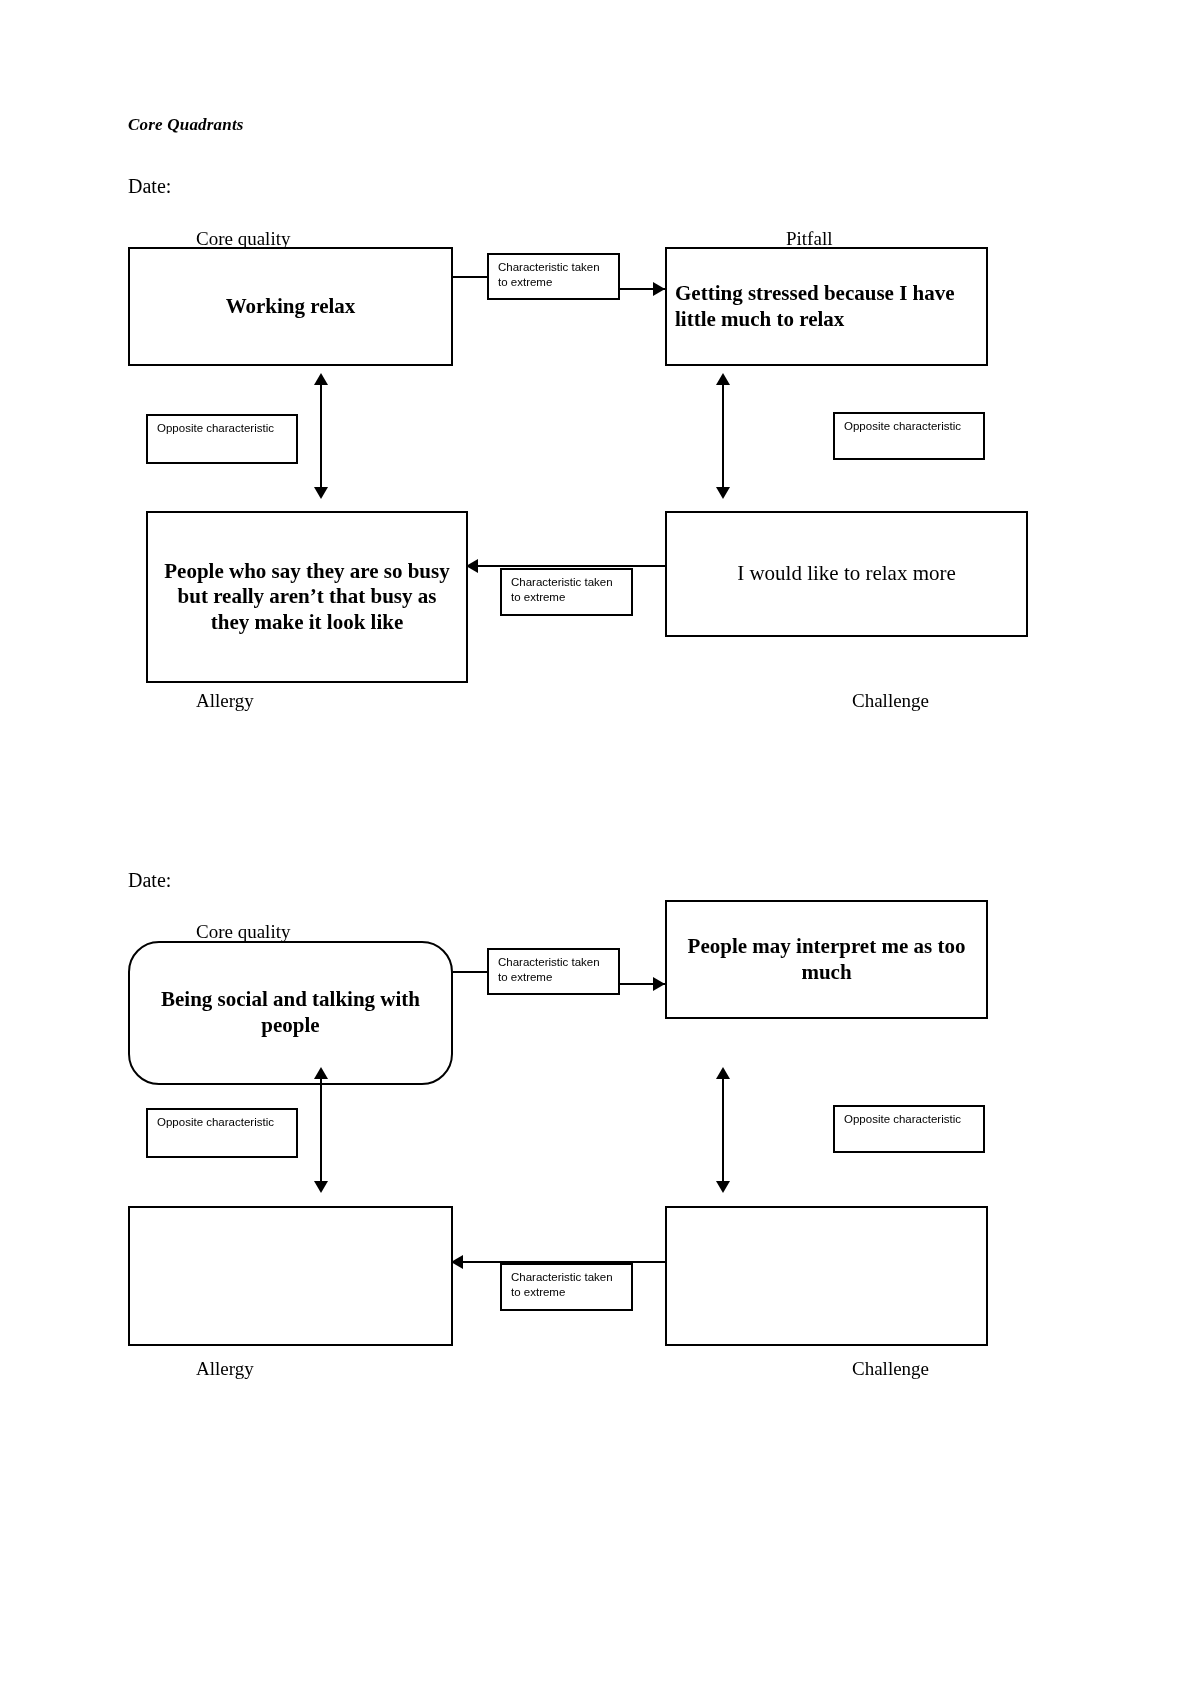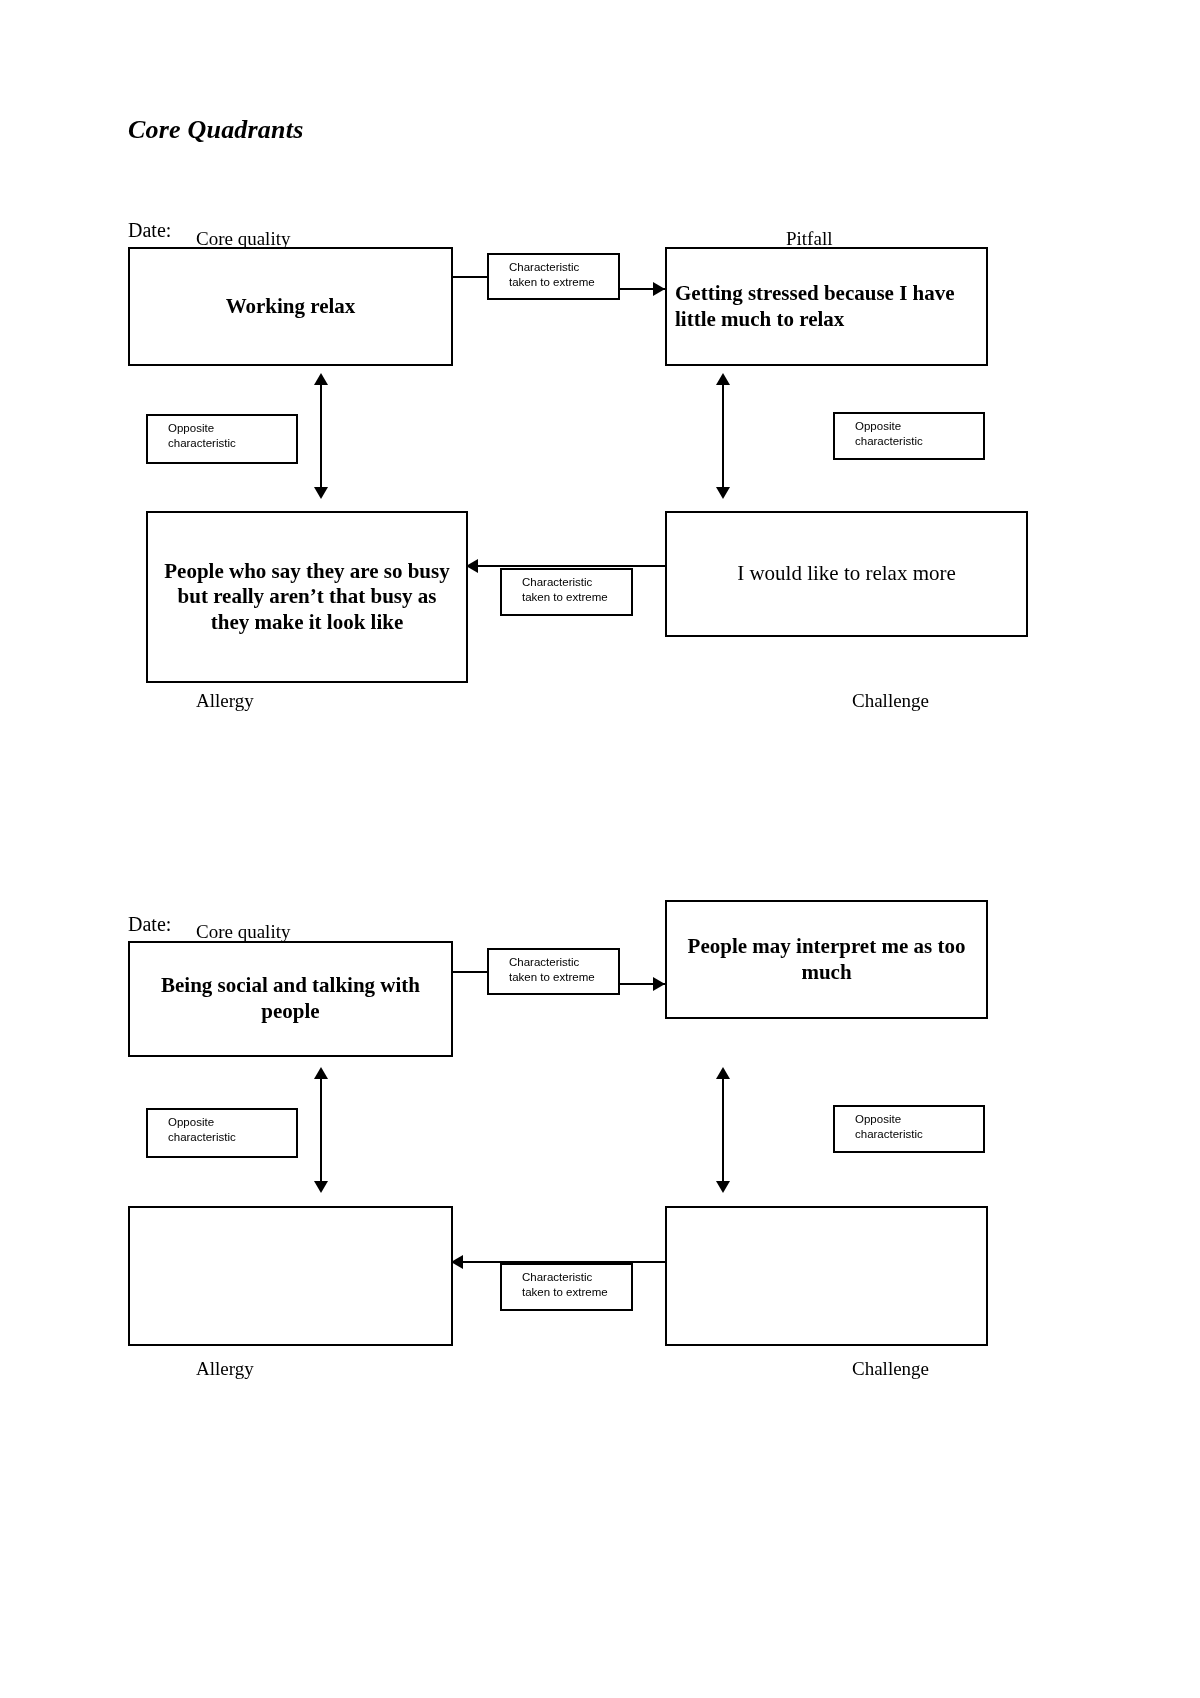--- a/index.html
+++ b/index.html
@@ -20,30 +20,29 @@
     width: 1200px;
     height: 1698px;
     box-sizing: border-box;
   }
 
   
   .doc-title {
     position: absolute;
     left: 128px;
     top: 115px;
-    font-size: 26px;
+    font-size: 17px;
     font-weight: bold;
     font-style: italic;
     letter-spacing: 0.2px;
   }
   .date-line {
     position: absolute;
     left: 128px;
     font-size: 20px;
-    margin-top: 44px;
   }
 
   
   .diagram {
     position: absolute;
     left: 0;
     width: 1200px;
   }
 
   
@@ -80,21 +79,21 @@
 
   
   .note-box {
     position: absolute;
     border: 2px solid #000;
     box-sizing: border-box;
     background: #fff;
     font-family: "Liberation Sans", "DejaVu Sans", sans-serif;
     font-size: 11.5px;
     line-height: 1.28;
-    padding: 5px 20px;
+    padding: 5px 9px;
     z-index: 3;
   }
   .note-box .txt { display: block; }
 
   
   .hline {
     position: absolute;
     height: 0;
     border-top: 2px solid #000;
     z-index: 1;
@@ -203,21 +202,21 @@
 
   <div class="date-line" style="top:869px;">Date:</div>
 
   <div class="diagram">
 
     <div class="corner-label" style="left:196px; top:921px;">Core quality</div>
     <div class="corner-label" style="left:790px; top:921px;">Pitfall</div>
     <div class="corner-label" style="left:196px; top:1358px;">Allergy</div>
     <div class="corner-label" style="left:852px; top:1358px;">Challenge</div>
 
-    <div class="qbox" style="left:128px; top:941px; width:325px; height:116px;">
+    <div class="qbox" style="left:128px; top:941px; width:325px; height:144px;border-radius:31px;">
       <span class="txt">Being social and talking with people</span>
     </div>
 
     <div class="qbox" style="left:665px; top:900px; width:323px; height:119px;">
       <span class="txt">People may interpret me as too much</span>
     </div>
 
     <div class="hline" style="left:453px; top:971px; width:42px;"></div>
     <div class="note-box" style="left:487px; top:948px; width:133px; height:47px;">
       <span class="txt">Characteristic taken to extreme</span>

